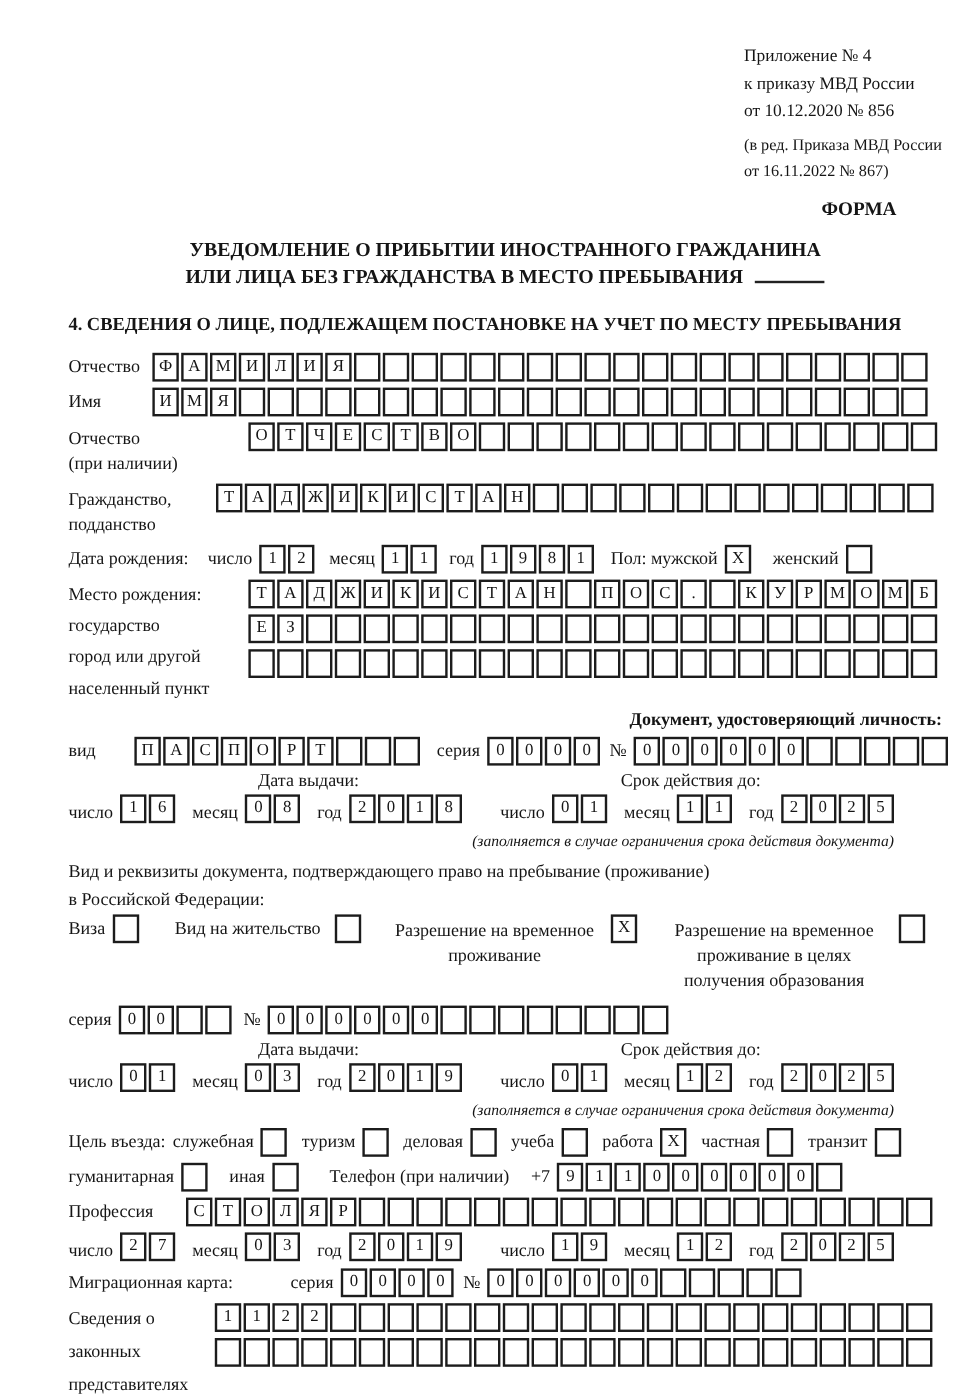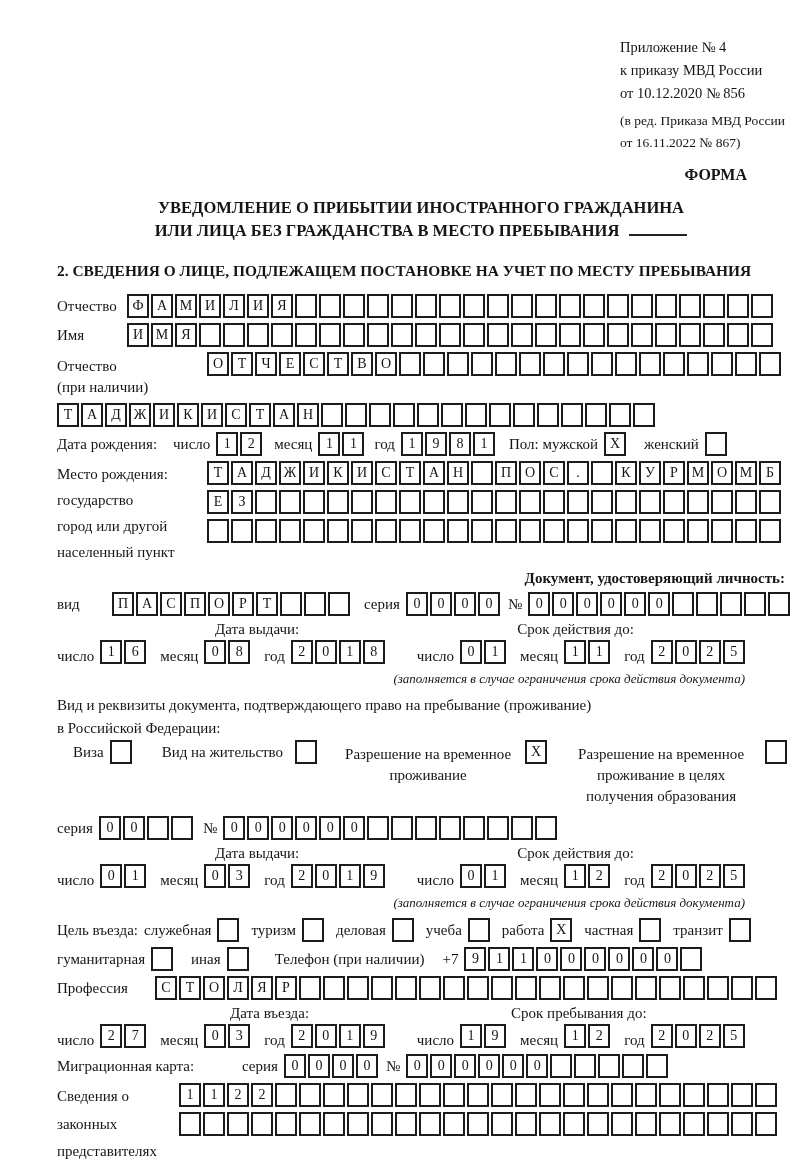--- a/index.html
+++ b/index.html
@@ -46,21 +46,21 @@
   .dg .cells:last-child{margin-right:0;}
   .dg .wl.inner{margin-left:2px;}
   .dg-right{margin-left:30px;}
 
   .note{font-size:13px;line-height:17px;font-style:italic;}
   .note-right{text-align:right;padding-right:40px;margin-bottom:7px;}
   .intro{font-size:15px;line-height:23px;margin-top:2px;}
 
   .cblock{font-size:15px;text-align:center;line-height:21px;padding-top:4px;flex:0 0 auto;}
   .w178{width:178px;} .w192{width:192px;}
-  .visa-row{margin-bottom:9px;margin-left:16px;}
+  .visa-row{margin-bottom:9px;}
 
   .indent63{margin-left:63px;}
   .label-col{line-height:27.5px;font-size:15px;}
   .bp-label{line-height:26px;font-size:15px;}
   .stack .row{margin-bottom:5px;}
 </style>
 </head>
 <body>
 
 <div class="page">
@@ -74,21 +74,21 @@
     <div>(в ред. Приказа МВД России</div>
     <div>от 16.11.2022 № 867)</div>
   </div>
   <div class="forma">ФОРМА</div>
 
   <div class="title">
     <div>УВЕДОМЛЕНИЕ О ПРИБЫТИИ ИНОСТРАННОГО ГРАЖДАНИНА</div>
     <div><span>ИЛИ ЛИЦА БЕЗ ГРАЖДАНСТВА В МЕСТО ПРЕБЫВАНИЯ</span><span class="blank-line"></span></div>
   </div>
 
-  <div class="section-heading">2. СВЕДЕНИЯ О ЛИЦЕ, ПОДЛЕЖАЩЕМ ПОСТАНОВКЕ НА УЧЕТ ПО МЕСТУ ПРЕБЫВАНИЯ</div>
+  <div class="section-heading">4. СВЕДЕНИЯ О ЛИЦЕ, ПОДЛЕЖАЩЕМ ПОСТАНОВКЕ НА УЧЕТ ПО МЕСТУ ПРЕБЫВАНИЯ</div>
 
   <div class="row">
     <span class="lbl lw70">Отчество</span>
     <span class="cells">
         <span class="cell">Ф</span>
         <span class="cell">А</span>
         <span class="cell">М</span>
         <span class="cell">И</span>
         <span class="cell">Л</span>
         <span class="cell">И</span>
@@ -176,20 +176,24 @@
         <span class="cell"></span>
         <span class="cell"></span>
         <span class="cell"></span>
         <span class="cell"></span>
         <span class="cell"></span>
         <span class="cell"></span>
       </span>
   </div>
 
   <div class="row">
+    <span class="two-line lw123">
+      <span>Гражданство,</span><br>
+      <span>подданство</span>
+    </span>
     <span class="cells">
         <span class="cell">Т</span>
         <span class="cell">А</span>
         <span class="cell">Д</span>
         <span class="cell">Ж</span>
         <span class="cell">И</span>
         <span class="cell">К</span>
         <span class="cell">И</span>
         <span class="cell">С</span>
         <span class="cell">Т</span>
@@ -609,24 +613,20 @@
         <span class="cell"></span>
         <span class="cell"></span>
         <span class="cell"></span>
         <span class="cell"></span>
         <span class="cell"></span>
         <span class="cell"></span>
         <span class="cell"></span>
       </span>
   </div>
 
-  <div class="dates-hdr">
-    <span style="margin-left:173px">Дата въезда:</span>
-    <span style="margin-left:202px">Срок пребывания до:</span>
-  </div>
 
   <div class="row">
     <div class="dg">
       <span class="wl">число</span>
       <span class="cells">
           <span class="cell">2</span>
           <span class="cell">7</span>
         </span>
       <span class="wl inner">месяц</span>
       <span class="cells">

